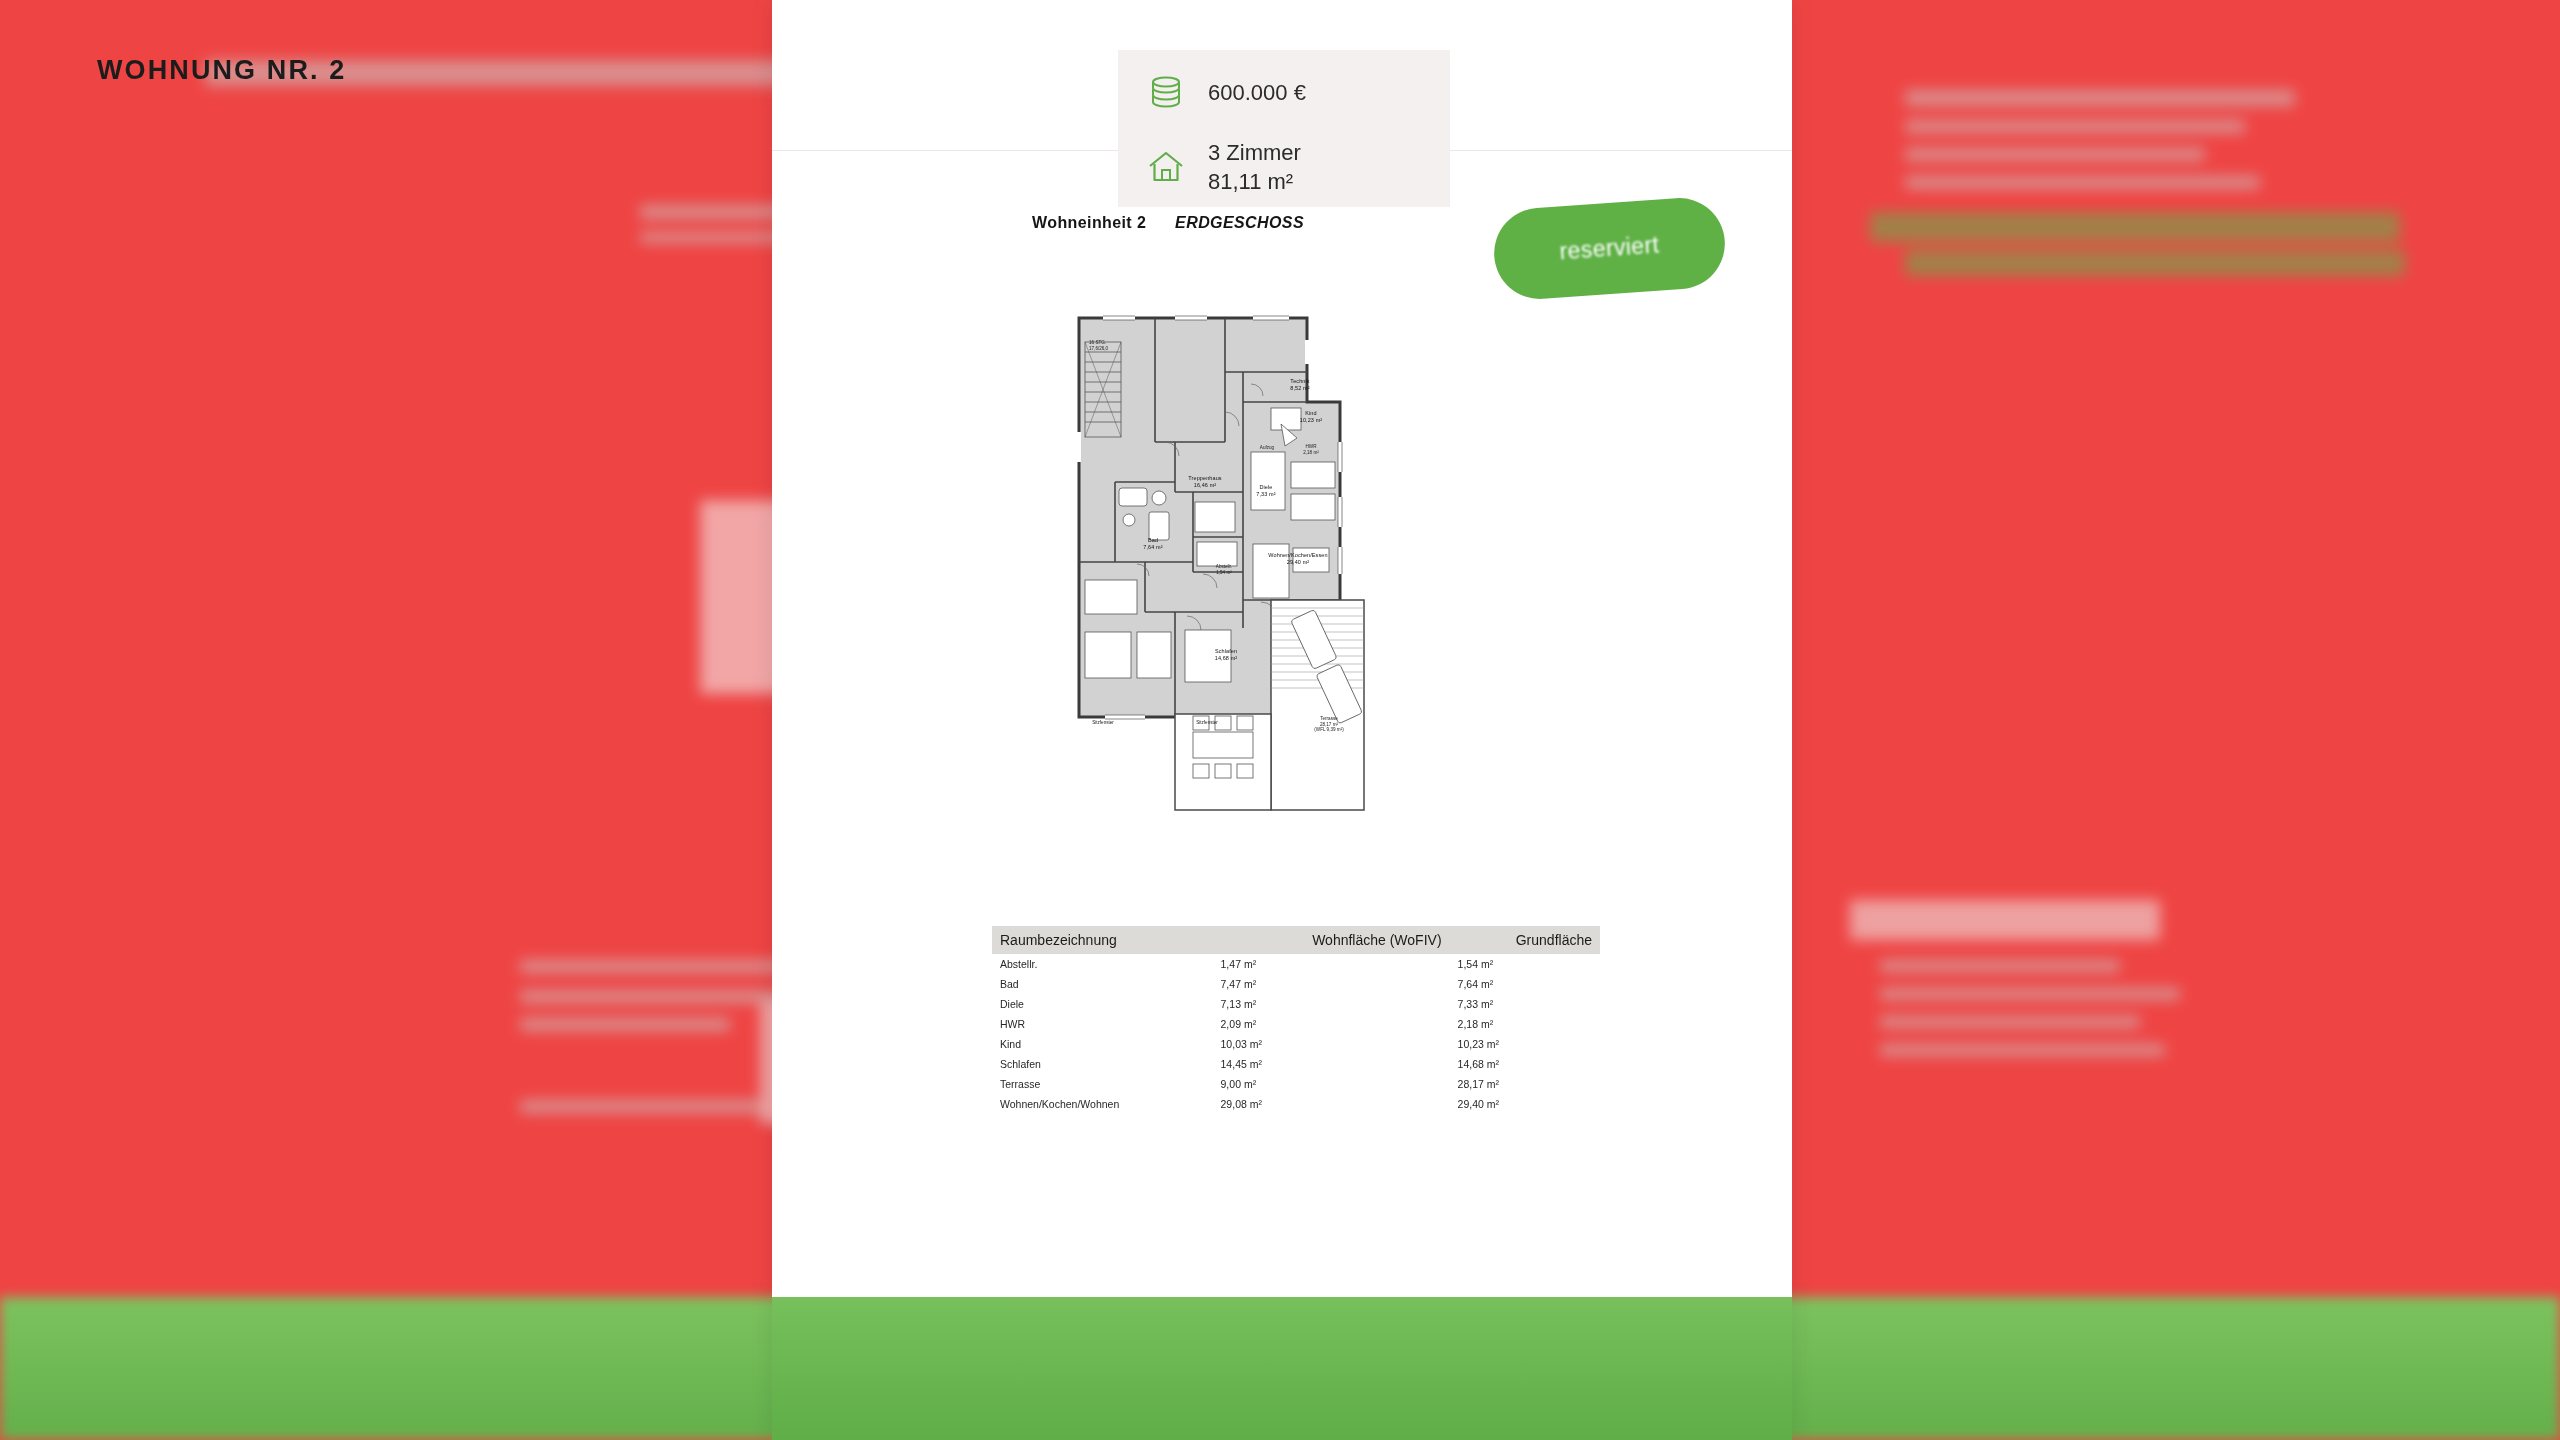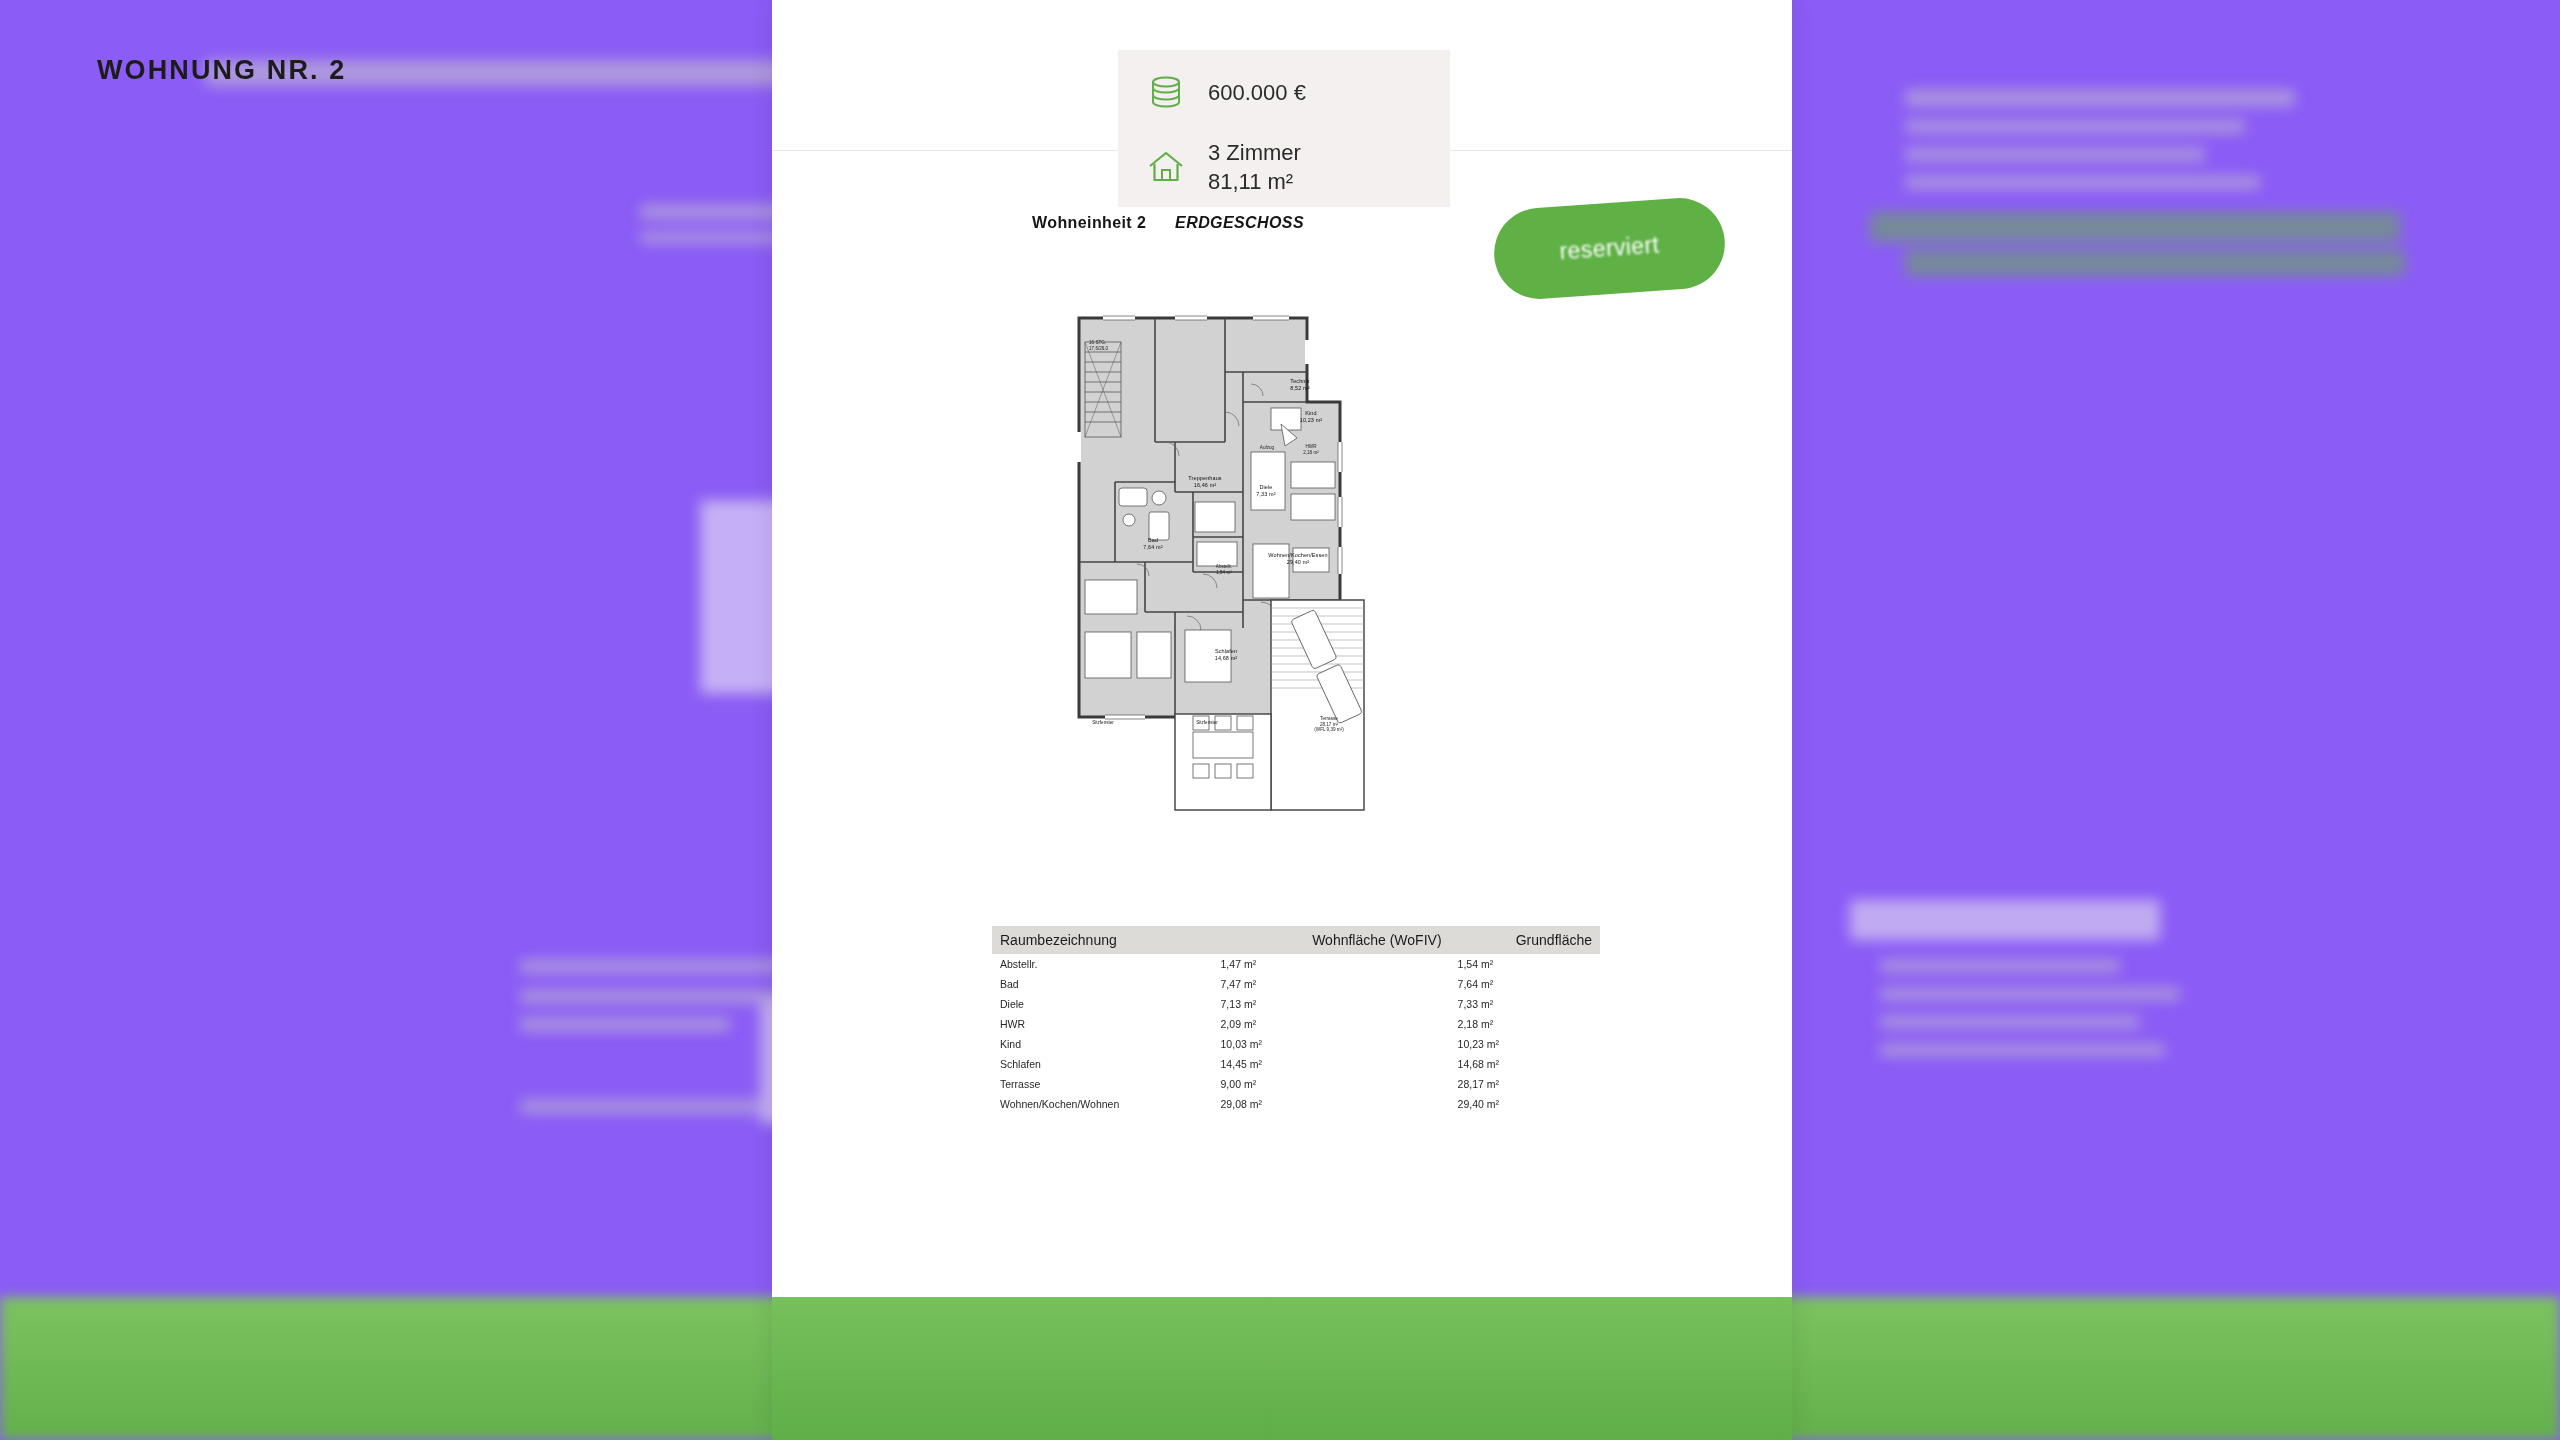--- a/index.html
+++ b/index.html
@@ -9,21 +9,21 @@
     width: 2560px;
     height: 1440px;
     overflow: hidden;
     font-family: "Liberation Sans", sans-serif;
   }
 
   #page {
     position: relative;
     width: 2560px;
     height: 1440px;
-    background: #8b5cf6;
+    background: #ef4444;
     overflow: hidden;
   }
 
   
   .bg-blur {
     position: absolute;
     inset: 0;
     filter: blur(7px);
     opacity: 0.55;
   }

